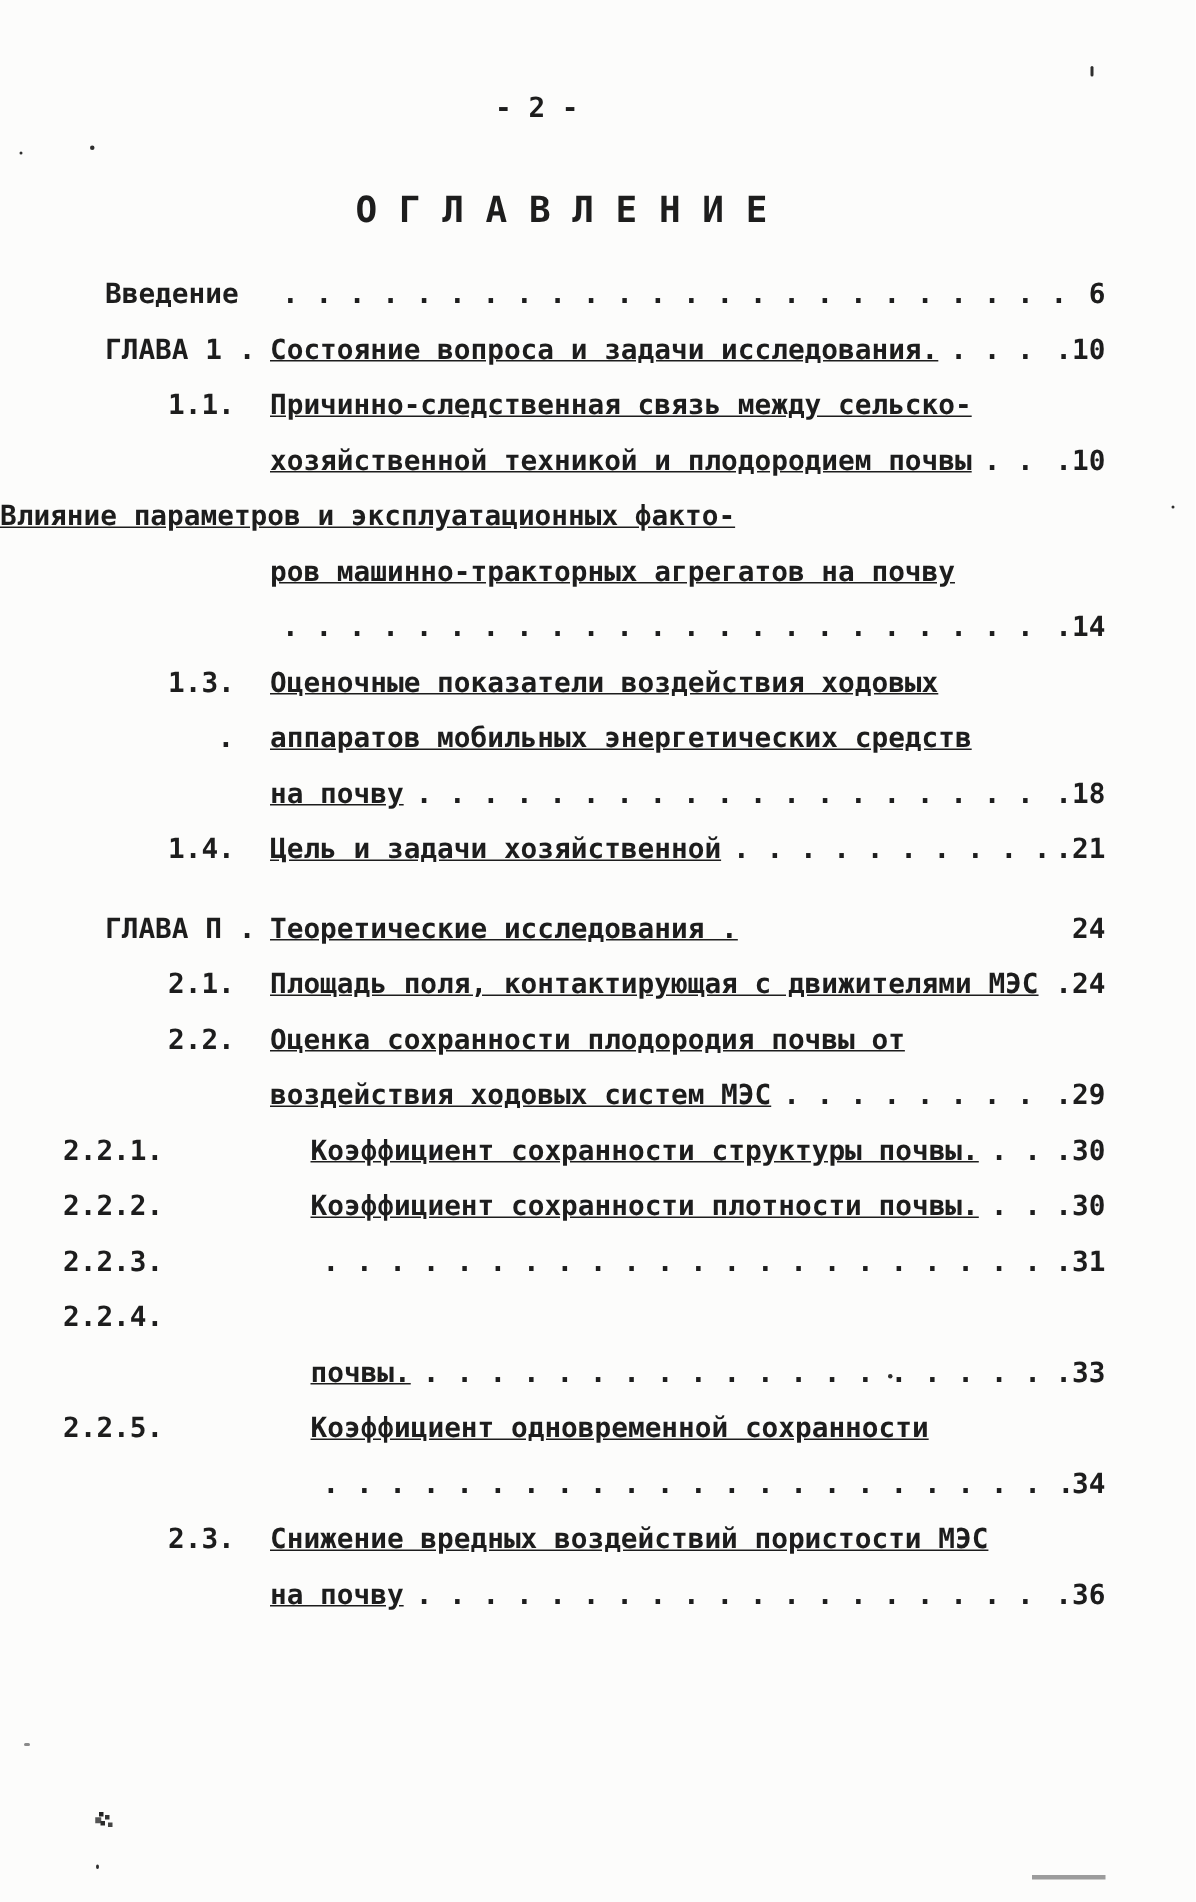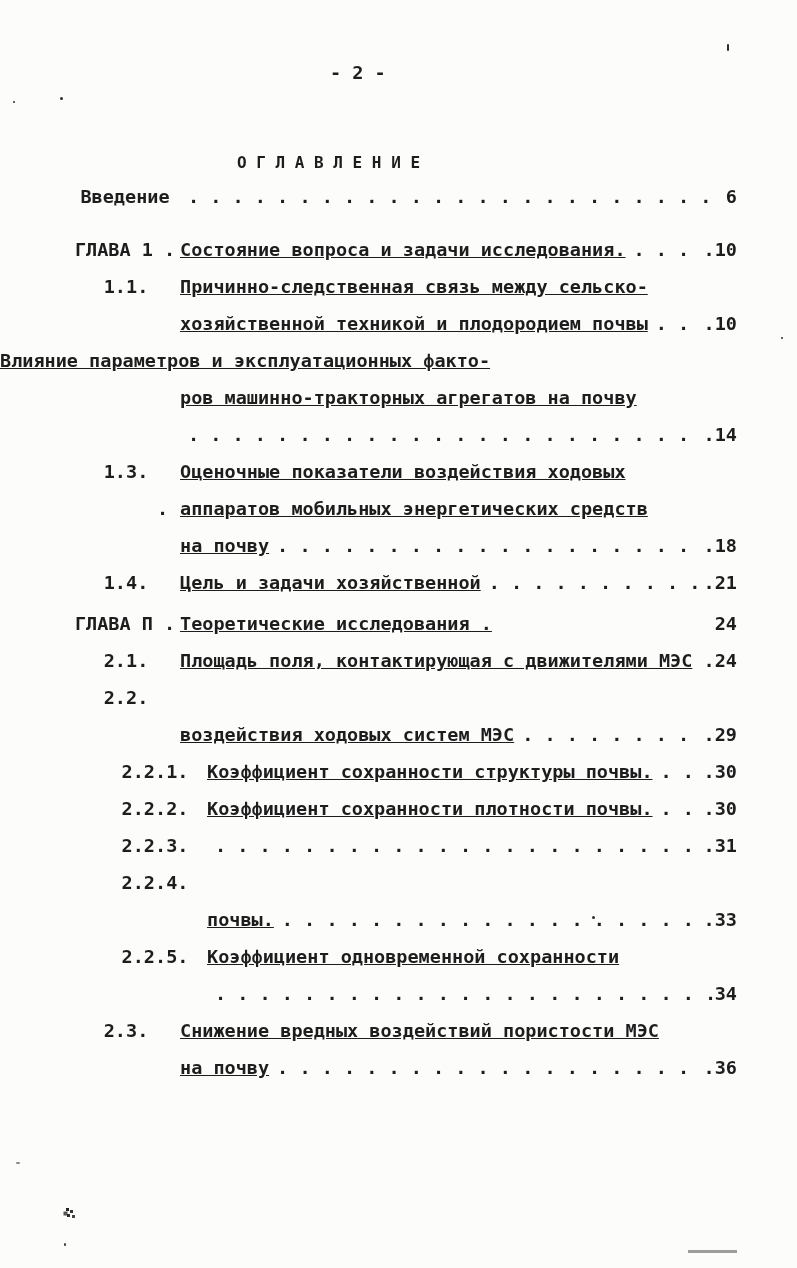--- a/index.html
+++ b/index.html
@@ -3,27 +3,27 @@
 <meta charset="utf-8">
 <style>
   html,body{margin:0;padding:0;background:#ffffff;}
   .page{
     position:relative;width:797px;height:1268px;overflow:hidden;
     background:#fcfcfb;color:#1d1d1d;
     font-family:"DejaVu Sans Mono", monospace;
     font-weight:600;
   }
   .pagenum{position:absolute;top:62px;left:330px;font-size:18.5px;white-space:pre;}
-  .title{position:absolute;top:126px;left:237px;font-size:16px;white-space:pre;margin-top:27px;}
+  .title{position:absolute;top:126px;left:237px;font-size:24px;white-space:pre;}
   .toc{position:absolute;top:178px;left:0;right:0;}
   .row{display:flex;height:37px;line-height:37px;font-size:18.5px;padding-right:60px;}
-  .gut{flex:none;width:180px;box-sizing:border-box;white-space:pre;overflow:visible;text-align:center;}
+  .gut{flex:none;width:180px;box-sizing:border-box;white-space:pre;overflow:visible;}
   .g0 .gut{padding-left:70px;}
-  .g1 .gut{padding-left:72px;}
-  .g2 .gut{width:207px;padding-left:103px;}
+  .g1 .gut{padding-left:112px;}
+  .g2 .gut{width:207px;padding-left:42px;}
   .gdot .gut{padding-left:145px;}
   .lbl{flex:none;white-space:pre;text-decoration:underline;}
   .lead{flex:1 1 auto;min-width:0;overflow:hidden;white-space:nowrap;padding-left:8px;}
   .pg{flex:none;white-space:pre;}
   .speck{position:absolute;background:#2e2e2e;border-radius:50%;}
   .smudge{position:absolute;width:3px;height:3px;background:#222;
     box-shadow:4px 2px 0 #333, 1px 6px 0 #2a2a2a, 6px 7px 0 #444, -2px 4px 0 0.5px #555;}
   .dash{position:absolute;background:#9c9c9c;}
 </style>
 </head>
@@ -32,21 +32,21 @@
 <div class="page">
   <div class="pagenum">- 2 -</div>
   <div class="title">О Г Л А В Л Е Н И Е</div>
   <div class="toc" id="toc-lines">
       <div class="row g0">
         <span class="gut">Введение</span>
         <span class="lbl"></span>
         <span class="lead">. . . . . . . . . . . . . . . . . . . . . . . . . . . . . . . . . .</span>
         <span class="pg">6</span>
       </div>
-      <div class="row g0" style="margin-top: 16px;">
+      <div class="row g0" style="margin-top: 0;">
         <span class="gut">ГЛАВА 1 .</span>
         <span class="lbl">Состояние вопроса и задачи исследования.</span>
         <span class="lead">. . . . . . . . . . . . . . . . . . . . . . . . . . . . . . . . . .</span>
         <span class="pg">.10</span>
       </div>
       <div class="row g1">
         <span class="gut">1.1.</span>
         <span class="lbl">Причинно-следственная связь между сельско-</span>
         <span class="lead"></span>
         <span class="pg"></span>
@@ -90,34 +90,35 @@
         <span class="lbl">на почву</span>
         <span class="lead">. . . . . . . . . . . . . . . . . . . . . . . . . . . . . . . . . .</span>
         <span class="pg">.18</span>
       </div>
       <div class="row g1">
         <span class="gut">1.4.</span>
         <span class="lbl">Цель и задачи хозяйственной</span>
         <span class="lead">. . . . . . . . . . . . . . . . . . . . . . . . . . . . . . . . . .</span>
         <span class="pg">.21</span>
       </div>
-      <div class="row g0" style="margin-top: 4px;">
+      <div class="row g0" style="margin-top: 16px;">
         <span class="gut">ГЛАВА П .</span>
         <span class="lbl">Теоретические исследования .</span>
         <span class="lead"></span>
         <span class="pg">24</span>
       </div>
       <div class="row g1">
         <span class="gut">2.1.</span>
         <span class="lbl">Площадь поля, контактирующая с движителями МЭС</span>
         <span class="lead"></span>
         <span class="pg">.24</span>
       </div>
       <div class="row g1">
         <span class="gut">2.2.</span>
+        <span class="lbl">Оценка сохранности плодородия почвы от</span>
         <span class="lead"></span>
         <span class="pg"></span>
       </div>
       <div class="row g1">
         <span class="gut"></span>
         <span class="lbl">воздействия ходовых систем МЭС</span>
         <span class="lead">. . . . . . . . . . . . . . . . . . . . . . . . . . . . . . . . . .</span>
         <span class="pg">.29</span>
       </div>
       <div class="row g2">

